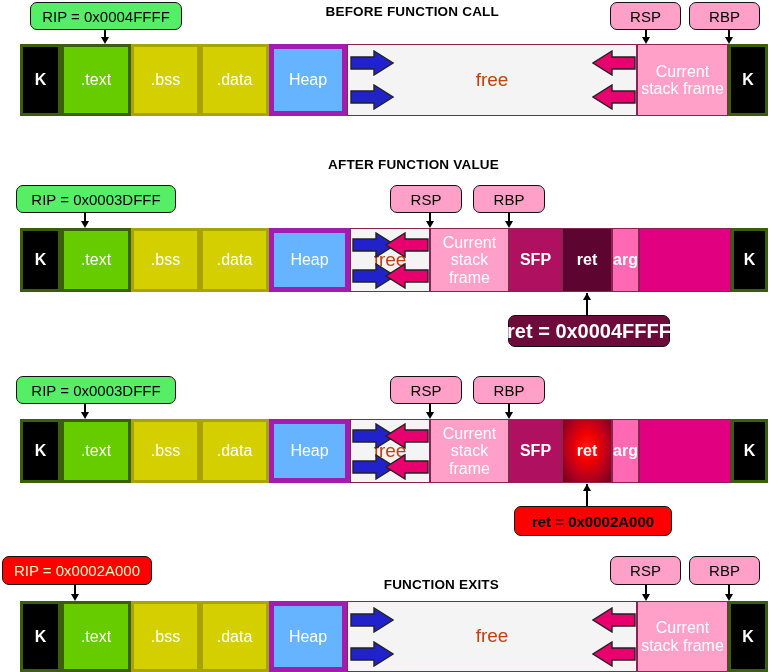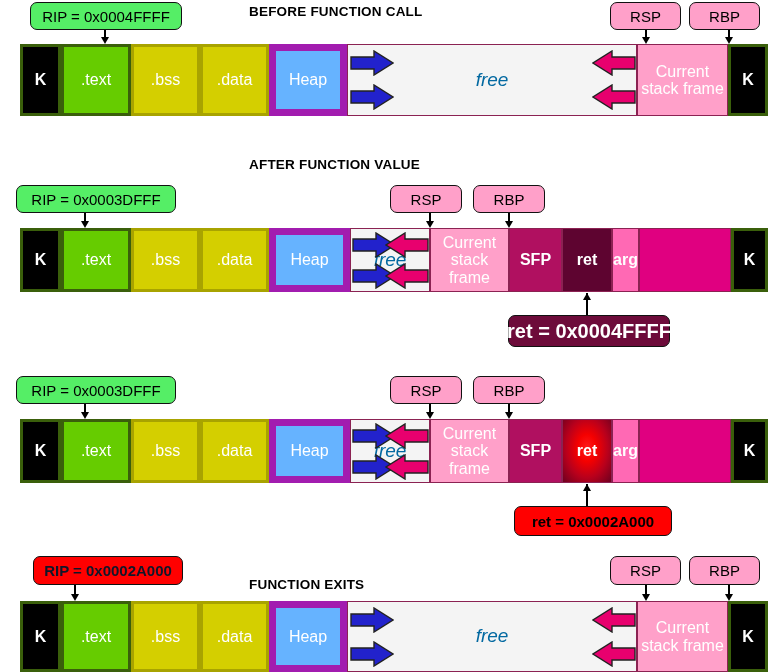--- a/index.html
+++ b/index.html
@@ -6,46 +6,46 @@
   body{
     width:772px;height:672px;background:#ffffff;
     font-family:"Liberation Sans",sans-serif;
     position:relative;overflow:hidden;
   }
   .stage{position:relative;width:772px;height:672px;}
 
   
   .sect-title{
     position:absolute;font-weight:bold;font-size:13.5px;color:#000;
-    letter-spacing:.2px;white-space:nowrap;text-align:left;
+    letter-spacing:.2px;white-space:nowrap;text-align:right;
   }
 
   
   .membar{position:absolute;box-sizing:border-box;}
   .seg{position:absolute;box-sizing:border-box;display:flex;
        align-items:center;justify-content:center;text-align:center;
        font-size:16px;line-height:1.08;color:#ffffff;}
   .seg.kernel{background:#000000;border:3px solid #3a5f0b;font-weight:bold;font-size:16px;}
   .seg.text{background:#66cc00;border:3px solid #3a5f0b;}
   .seg.bss,.seg.data{background:#d4cf00;border:3px solid #a8a300;}
-  .seg.heap{background:#66b3ff;border:7px solid #a21caf;}
-  .seg.free{background:#f4f4f4;border:1px solid #8b2252;color:#0369a1;font-size:19px;font-style:italic;}
+  .seg.heap{background:#66b3ff;border:5px solid #a21caf;}
+  .seg.free{background:#f4f4f4;border:1px solid #8b2252;color:#c2410c;font-size:19px;}
   .seg.csf{background:#ffa0c9;border:1px solid #8b2252;font-size:16px;}
   .seg.sfp{background:#b01060;border:1px solid #8b2252;font-weight:bold;}
   .seg.ret{background:#5e0430;border:1px solid #8b2252;font-weight:bold;text-align:right;}
   .seg.ret.hot{background:radial-gradient(ellipse at 50% 45%, #ff1a1a 0%, #f50000 28%, #b8001c 62%, #6d0020 100%);}
   .seg.arg{background:#ff69b4;border:1px solid #8b2252;font-weight:bold;}
   .seg.stackpad{background:#e00080;border:1px solid #8b2252;}
 
   
   .callout{position:absolute;box-sizing:border-box;display:flex;
            align-items:center;justify-content:center;
            border-radius:7px;font-size:15px;white-space:nowrap;}
   .callout.rip{background:#55ee66;border:1.5px solid #111;color:#000;text-align:center;}
-  .callout.rip-red{background:#ff0000;border:1.5px solid #111;color:#0f172a;font-weight:bold;margin-left:31px;}
+  .callout.rip-red{background:#ff0000;border:1.5px solid #111;color:#fef9c3;font-weight:normal;}
   .callout.reg{background:#ffa0c9;border:1.5px solid #111;color:#000;font-size:15px;}
   .callout.retbox{background:#6d0b3a;border:1.5px solid #111;color:#ffffff;font-weight:bold;font-size:20px;}
   .callout.retbox-red{background:#ff0000;border:1.5px solid #111;color:#000000;font-weight:bold;font-size:15px;}
 
   
   .conn{position:absolute;}
   .conn .shaft{position:absolute;left:0;top:0;width:2px;background:#000;}
   .conn .head{position:absolute;left:-3px;width:0;height:0;
               border-left:4px solid transparent;border-right:4px solid transparent;}
   .conn.down .head{bottom:0;border-top:7px solid #000;}

